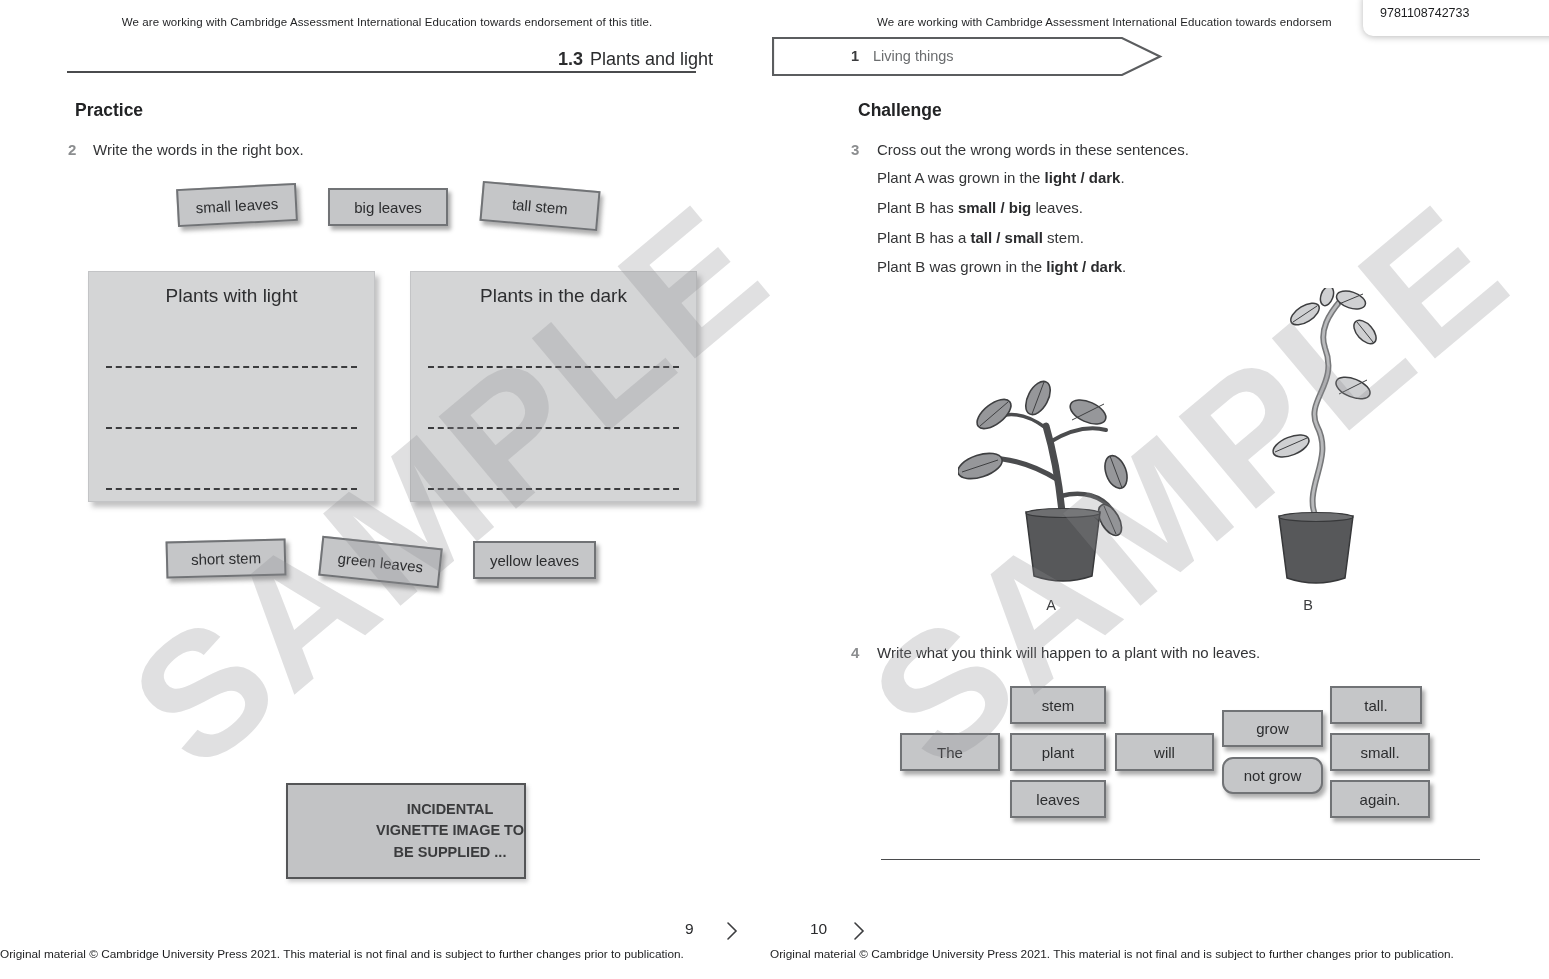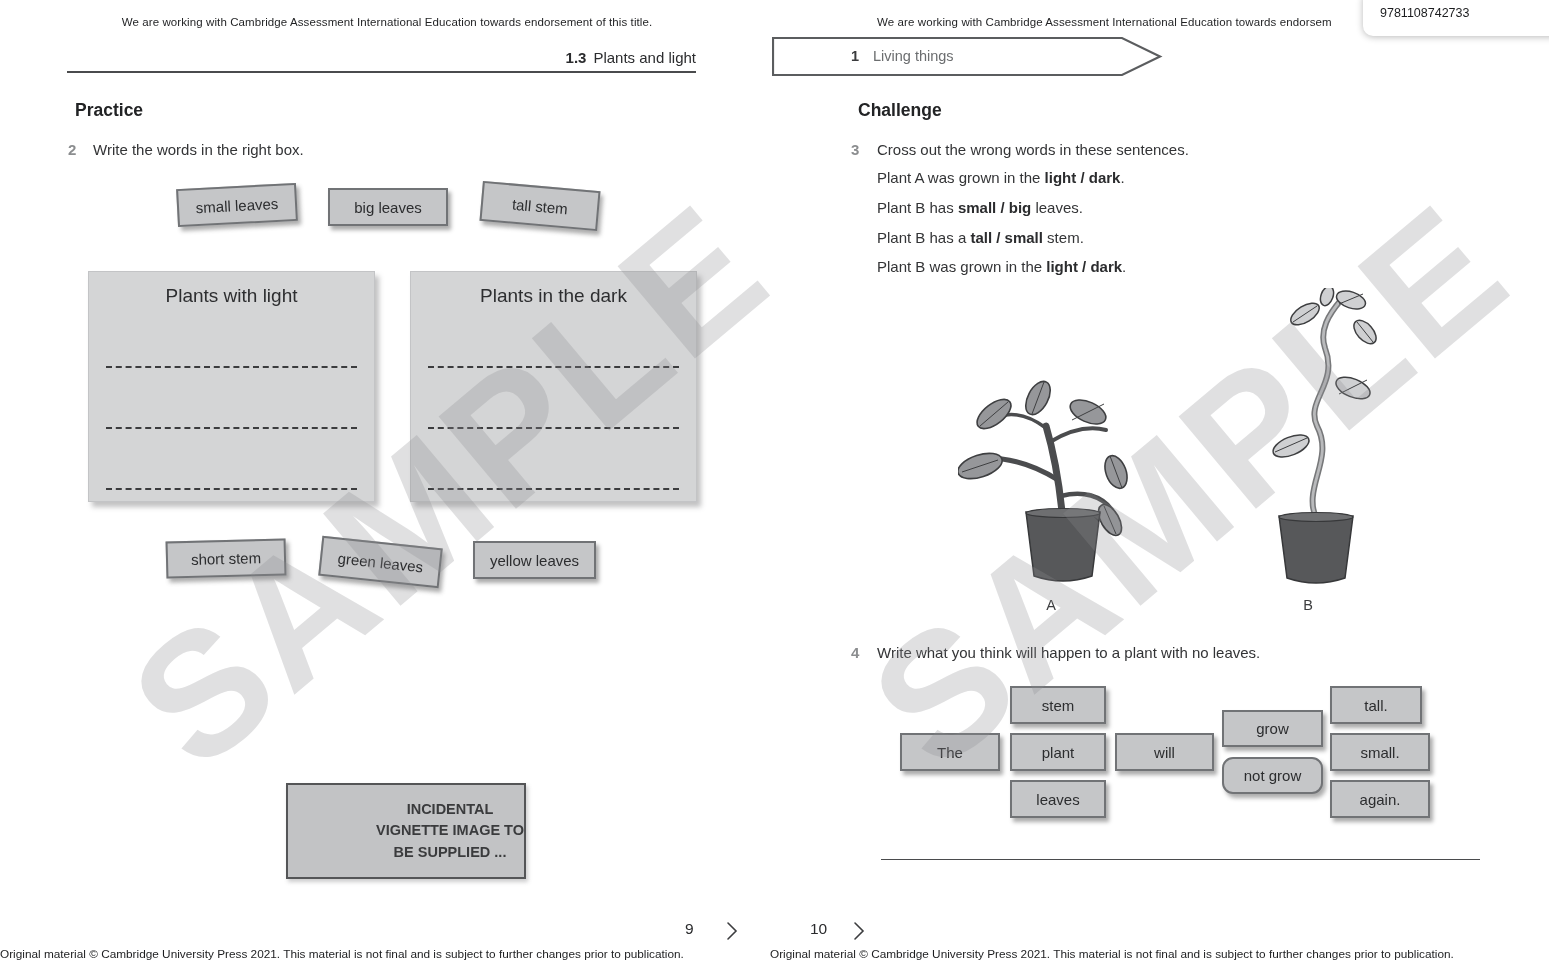--- a/index.html
+++ b/index.html
@@ -8,21 +8,21 @@
     position:relative; width:1549px; height:979px; background:#ffffff;
     overflow:hidden; font-family:"Liberation Sans","DejaVu Sans",sans-serif;
     color:#2e2f31;
   }
   .abs { position:absolute; }
   .page { position:absolute; top:0; height:979px; }
   .page-left  { left:0;   width:774px; }
   .page-right { left:770px; width:779px; }
 
   .endorse { font-size:11.5px; color:#1f2022; letter-spacing:0.1px; }
-  .section-ref { font-size:15px; color:#2b2c2e; }
+  .section-ref { font-size:18px; color:#2b2c2e;margin-left:17px; }
   .section-ref b { font-weight:700; margin-right:7px; }
   .rule { border-top:2px solid #4a4b4d; }
 
   .heading { font-size:17.5px; font-weight:700; color:#222325;margin-left:7px; }
   .qnum { font-size:15px; font-weight:700; color:#8b8d8f; }
   .qtext { font-size:15px; color:#333436; }
   .sentence { font-size:15px; color:#333436; white-space:nowrap; }
   .sentence b { font-weight:700; color:#2b2c2e; }
 
   .tile {

